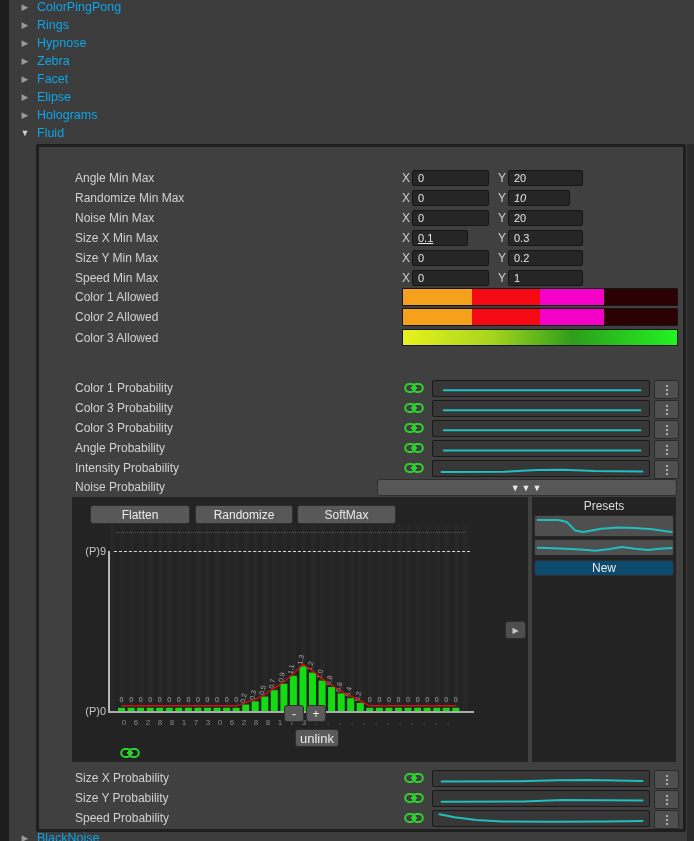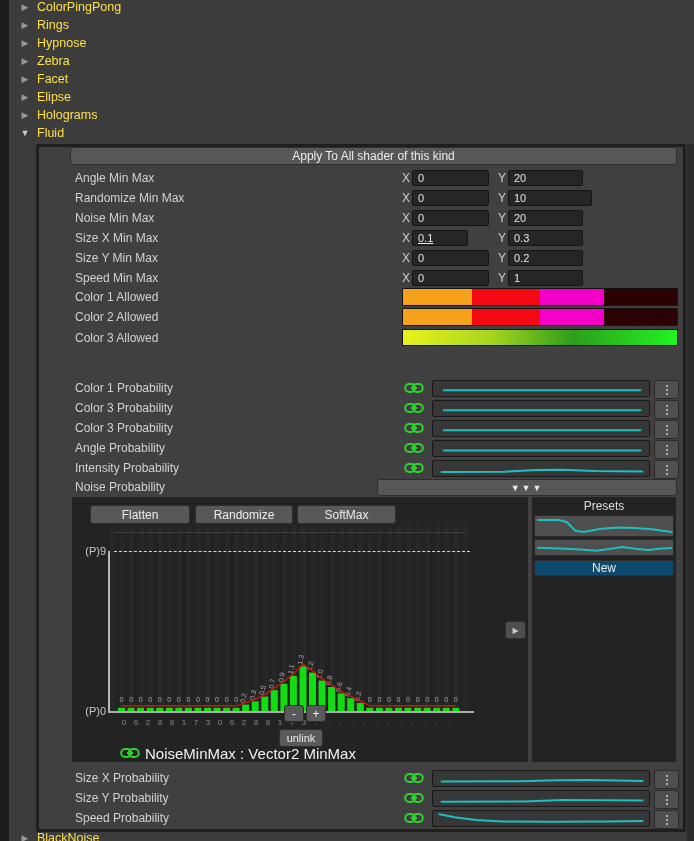--- a/index.html
+++ b/index.html
@@ -7,21 +7,21 @@
     position:relative;width:694px;height:841px;overflow:hidden;
     background:#3c3c3c;font-family:"Liberation Sans",sans-serif;
     color:#d4d4d4;font-size:12px;-webkit-font-smoothing:antialiased;
   }
   .abs{position:absolute;}
   #left-strip{left:0;top:0;width:9px;height:841px;background:#1d1d1d;}
   #right-strip{left:687px;top:144px;width:7px;height:697px;background:#2b2b2b;}
   
   .tree-row{left:20px;height:18px;display:flex;align-items:center;gap:7px;cursor:pointer;}
   .tri{width:10px;font-size:9px;color:#989898;text-align:center;}
-  .tree-label{font-size:12.5px;color:#fde047;}
+  .tree-label{font-size:12.5px;color:#0ea5e9;}
   
   #panel-frame{left:36px;top:144px;width:650px;height:688px;background:#404040;
     border:3px solid #1f1f1f;box-sizing:border-box;border-radius:2px;}
   .btn{background:#575757;border:1px solid #2e2e2e;border-radius:3px;color:#ececec;
     display:flex;align-items:center;justify-content:center;font-size:12px;cursor:pointer;box-sizing:border-box;}
   #apply-btn{left:70px;top:147px;width:607px;height:18px;}
   .row-label{left:75px;height:18px;display:flex;align-items:center;color:#d2d2d2;}
   .axis-letter{width:10px;height:16px;display:flex;align-items:center;color:#cfcfcf;}
   .num-input{position:absolute;background:#262626;border:1px solid #151515;border-radius:2px;
     color:#e6e6e6;font-size:11px;padding:0 0 0 5px;height:16px;box-sizing:border-box;
@@ -40,21 +40,21 @@
   #curve-editor{left:72px;top:497px;width:456px;height:265px;background:#232323;}
   #graph-stripes{left:110px;top:525px;width:362px;height:186px;
     background:repeating-linear-gradient(90deg,rgba(255,255,255,0.018) 0 5px,transparent 5px 9.55px);}
   .editor-btn{top:505px;height:19px;background:#585858;}
   #dotted-row{left:116px;top:532px;width:350px;border-top:1px dotted #585858;height:0;}
   #dashed-one{left:114px;top:551px;width:356px;border-top:1px dashed #d8d8d8;height:0;}
   #y-axis{left:108px;top:551px;width:2px;height:161px;background:#b8b8b8;}
   #baseline{left:108px;top:711px;width:366px;height:2px;background:#acacac;}
   .p-label{width:30px;text-align:right;font-size:11px;color:#c8c8c8;}
   .mini-btn{width:20px;height:17px;font-size:12px;background:#5a5a5a;}
-  #unlink-btn{left:279px;top:729px;width:44px;height:18px;font-size:11px;background:#5a5a5a;}
+  #unlink-btn{left:295px;top:729px;width:44px;height:18px;font-size:13px;background:#5a5a5a;}
   #selection-row{left:120px;top:744px;height:18px;display:flex;align-items:center;gap:5px;}
   #selection-label{font-size:15px;color:#f0f0f0;white-space:nowrap;}
   #play-btn{left:505px;top:621px;width:21px;height:18px;font-size:8px;color:#c8c8c8;background:#4e4e4e;}
   
   #presets-panel{left:532px;top:497px;width:144px;height:265px;background:#232323;}
   #presets-title{left:532px;top:499px;width:144px;text-align:center;color:#dddddd;}
   .preset-thumb{left:534px;width:140px;background:#4f4f4f;border:1px solid #2a2a2a;
     border-radius:2px;box-sizing:border-box;cursor:pointer;overflow:hidden;}
   #new-btn{left:534px;top:560px;width:140px;height:16px;background:#0c4a6e;}
   svg{display:block;}
@@ -98,33 +98,32 @@
       <span class="tree-label">Fluid</span>
     </div>
   <div class="abs tree-row" style="top:829px">
       <span class="tri">▶</span>
       <span class="tree-label">BlackNoise</span>
     </div>
 
   <div class="abs" id="panel-frame"></div>
   <div class="abs" id="right-strip"></div>
 
-  <div class="abs btn" id="apply-btn">Apply To All shader of this kind</div>
 
   <div id="minmax-rows">
       <div class="abs row-label" style="top:169px">Angle Min Max</div>
     <div class="abs axis-letter" style="left:402px;top:170px">X</div>
     <input class="num-input" style="left: 412px; top: 170px; width: 77px;" value="0">
     <div class="abs axis-letter" style="left:498px;top:170px">Y</div>
     <input class="num-input" style="left: 508px; top: 170px; width: 75px;" value="20">
       <div class="abs row-label" style="top:189px">Randomize Min Max</div>
     <div class="abs axis-letter" style="left:402px;top:190px">X</div>
     <input class="num-input" style="left: 412px; top: 190px; width: 77px;" value="0">
     <div class="abs axis-letter" style="left:498px;top:190px">Y</div>
-    <input class="num-input" style="left: 508px; top: 190px; width: 84px;" value="10">
+    <input class="num-input" style="left: 508px; top: 190px; width: 62px; font-style: italic;" value="10">
       <div class="abs row-label" style="top:209px">Noise Min Max</div>
     <div class="abs axis-letter" style="left:402px;top:210px">X</div>
     <input class="num-input" style="left: 412px; top: 210px; width: 77px;" value="0">
     <div class="abs axis-letter" style="left:498px;top:210px">Y</div>
     <input class="num-input" style="left: 508px; top: 210px; width: 75px;" value="20">
       <div class="abs row-label" style="top:229px">Size X Min Max</div>
     <div class="abs axis-letter" style="left:402px;top:230px">X</div>
     <input class="num-input" style="left: 412px; top: 230px; width: 56px; text-decoration: underline;" value="0.1">
     <div class="abs axis-letter" style="left:498px;top:230px">Y</div>
     <input class="num-input" style="left: 508px; top: 230px; width: 75px;" value="0.3">
@@ -351,21 +350,20 @@
   <div class="abs p-label" style="left:76px;top:705px">(P)0</div>
   <div class="abs btn mini-btn" style="left:284px;top:705px">-</div>
   <div class="abs btn mini-btn" style="left:306px;top:705px">+</div>
   <div class="abs btn" id="unlink-btn">unlink</div>
   <div class="abs" id="selection-row">
     <svg class="link-icon" viewBox="0 0 20 14">
       <rect x="1.2" y="3" width="10" height="8" rx="4" fill="none" stroke="#2FD12F" stroke-width="2"></rect>
       <rect x="8.8" y="3" width="10" height="8" rx="4" fill="none" stroke="#2FD12F" stroke-width="2"></rect>
       <line x1="7" y1="7" x2="13" y2="7" stroke="#2FD12F" stroke-width="2"></line>
     </svg>
-    <span id="selection-label">NoiseMinMax : Vector2 MinMax</span>
   </div>
   <div class="abs btn" id="play-btn">▶</div>
 
   <div class="abs" id="presets-panel"></div>
   <div class="abs" id="presets-title">Presets</div>
   <div class="abs preset-thumb" style="top:515px;height:22px">
       <svg width="100%" height="100%" viewBox="0 0 138 20">
         <polyline points="2.8,4.0 23.5,4.0 31.7,6.0 40.0,14.4 48.3,16.0 66.2,12.8 82.8,11.6 99.4,12.0 117.3,13.2 136.6,16.0" fill="none" stroke="#1FBFBF" stroke-width="2" stroke-linecap="round" stroke-linejoin="round"></polyline>
       </svg>
     </div>

